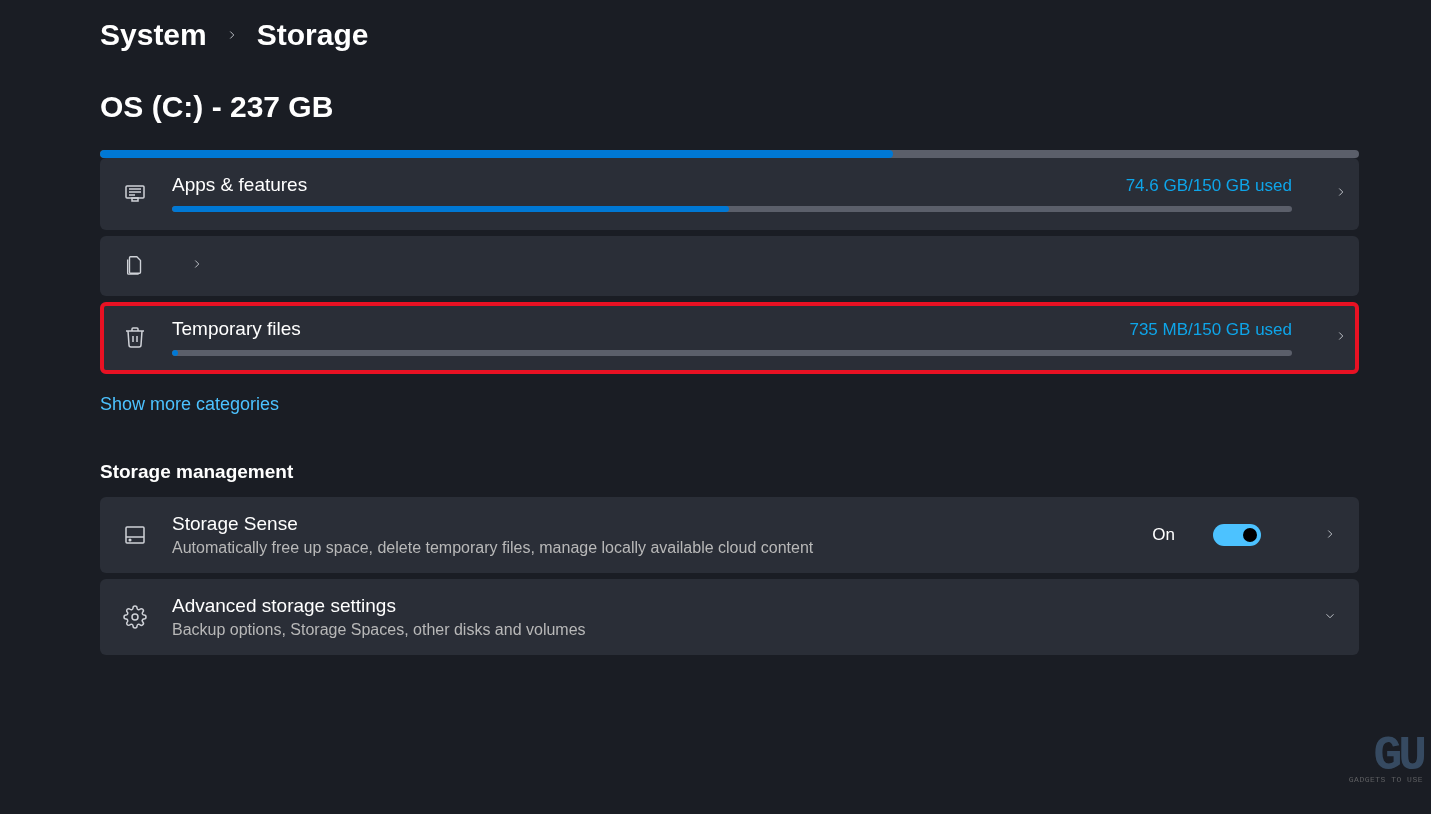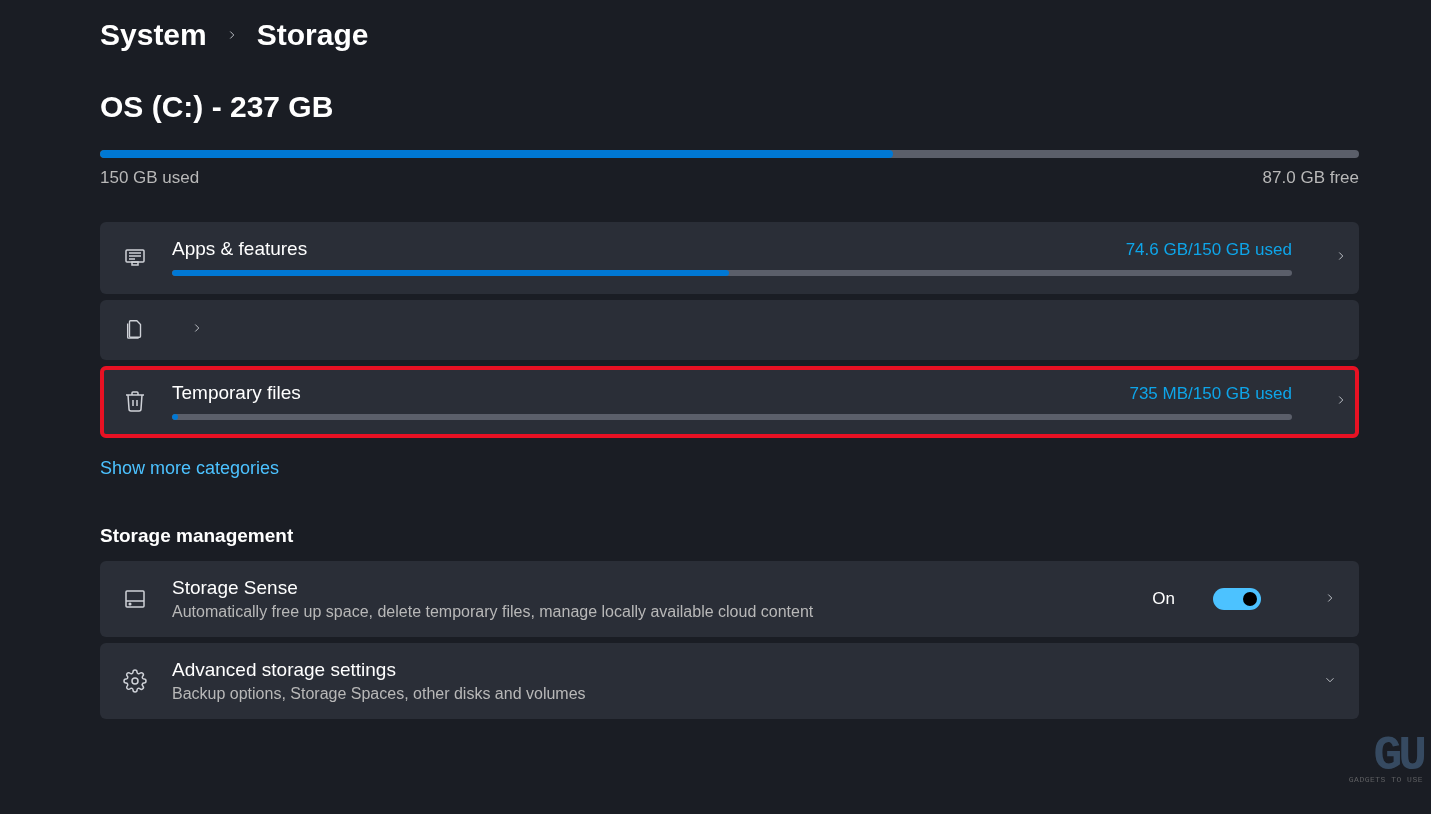--- a/index.html
+++ b/index.html
@@ -60,24 +60,20 @@
           <polyline points="9 6 15 12 9 18"></polyline>
         </svg>
     </span>
     <span class="current">Storage</span>
   </div>
 
   <div class="drive-title">OS (C:) - 237 GB</div>
 
   <div class="overall-bar">
     <div class="fill" style="width:63%"></div>
-  </div>
-  <div class="overall-labels">
-    <span>150 GB used</span>
-    <span>87.0 GB free</span>
   </div>
 
   <div id="categories">
       <div class="cat-card">
         <span class="cat-icon">
           <svg width="24" height="24" viewBox="0 0 24 24">
             <rect x="3" y="5" width="18" height="12" rx="1"></rect>
             <line x1="6" y1="8" x2="18" y2="8"></line>
             <line x1="6" y1="11" x2="18" y2="11"></line>
             <line x1="6" y1="14" x2="12" y2="14"></line>

